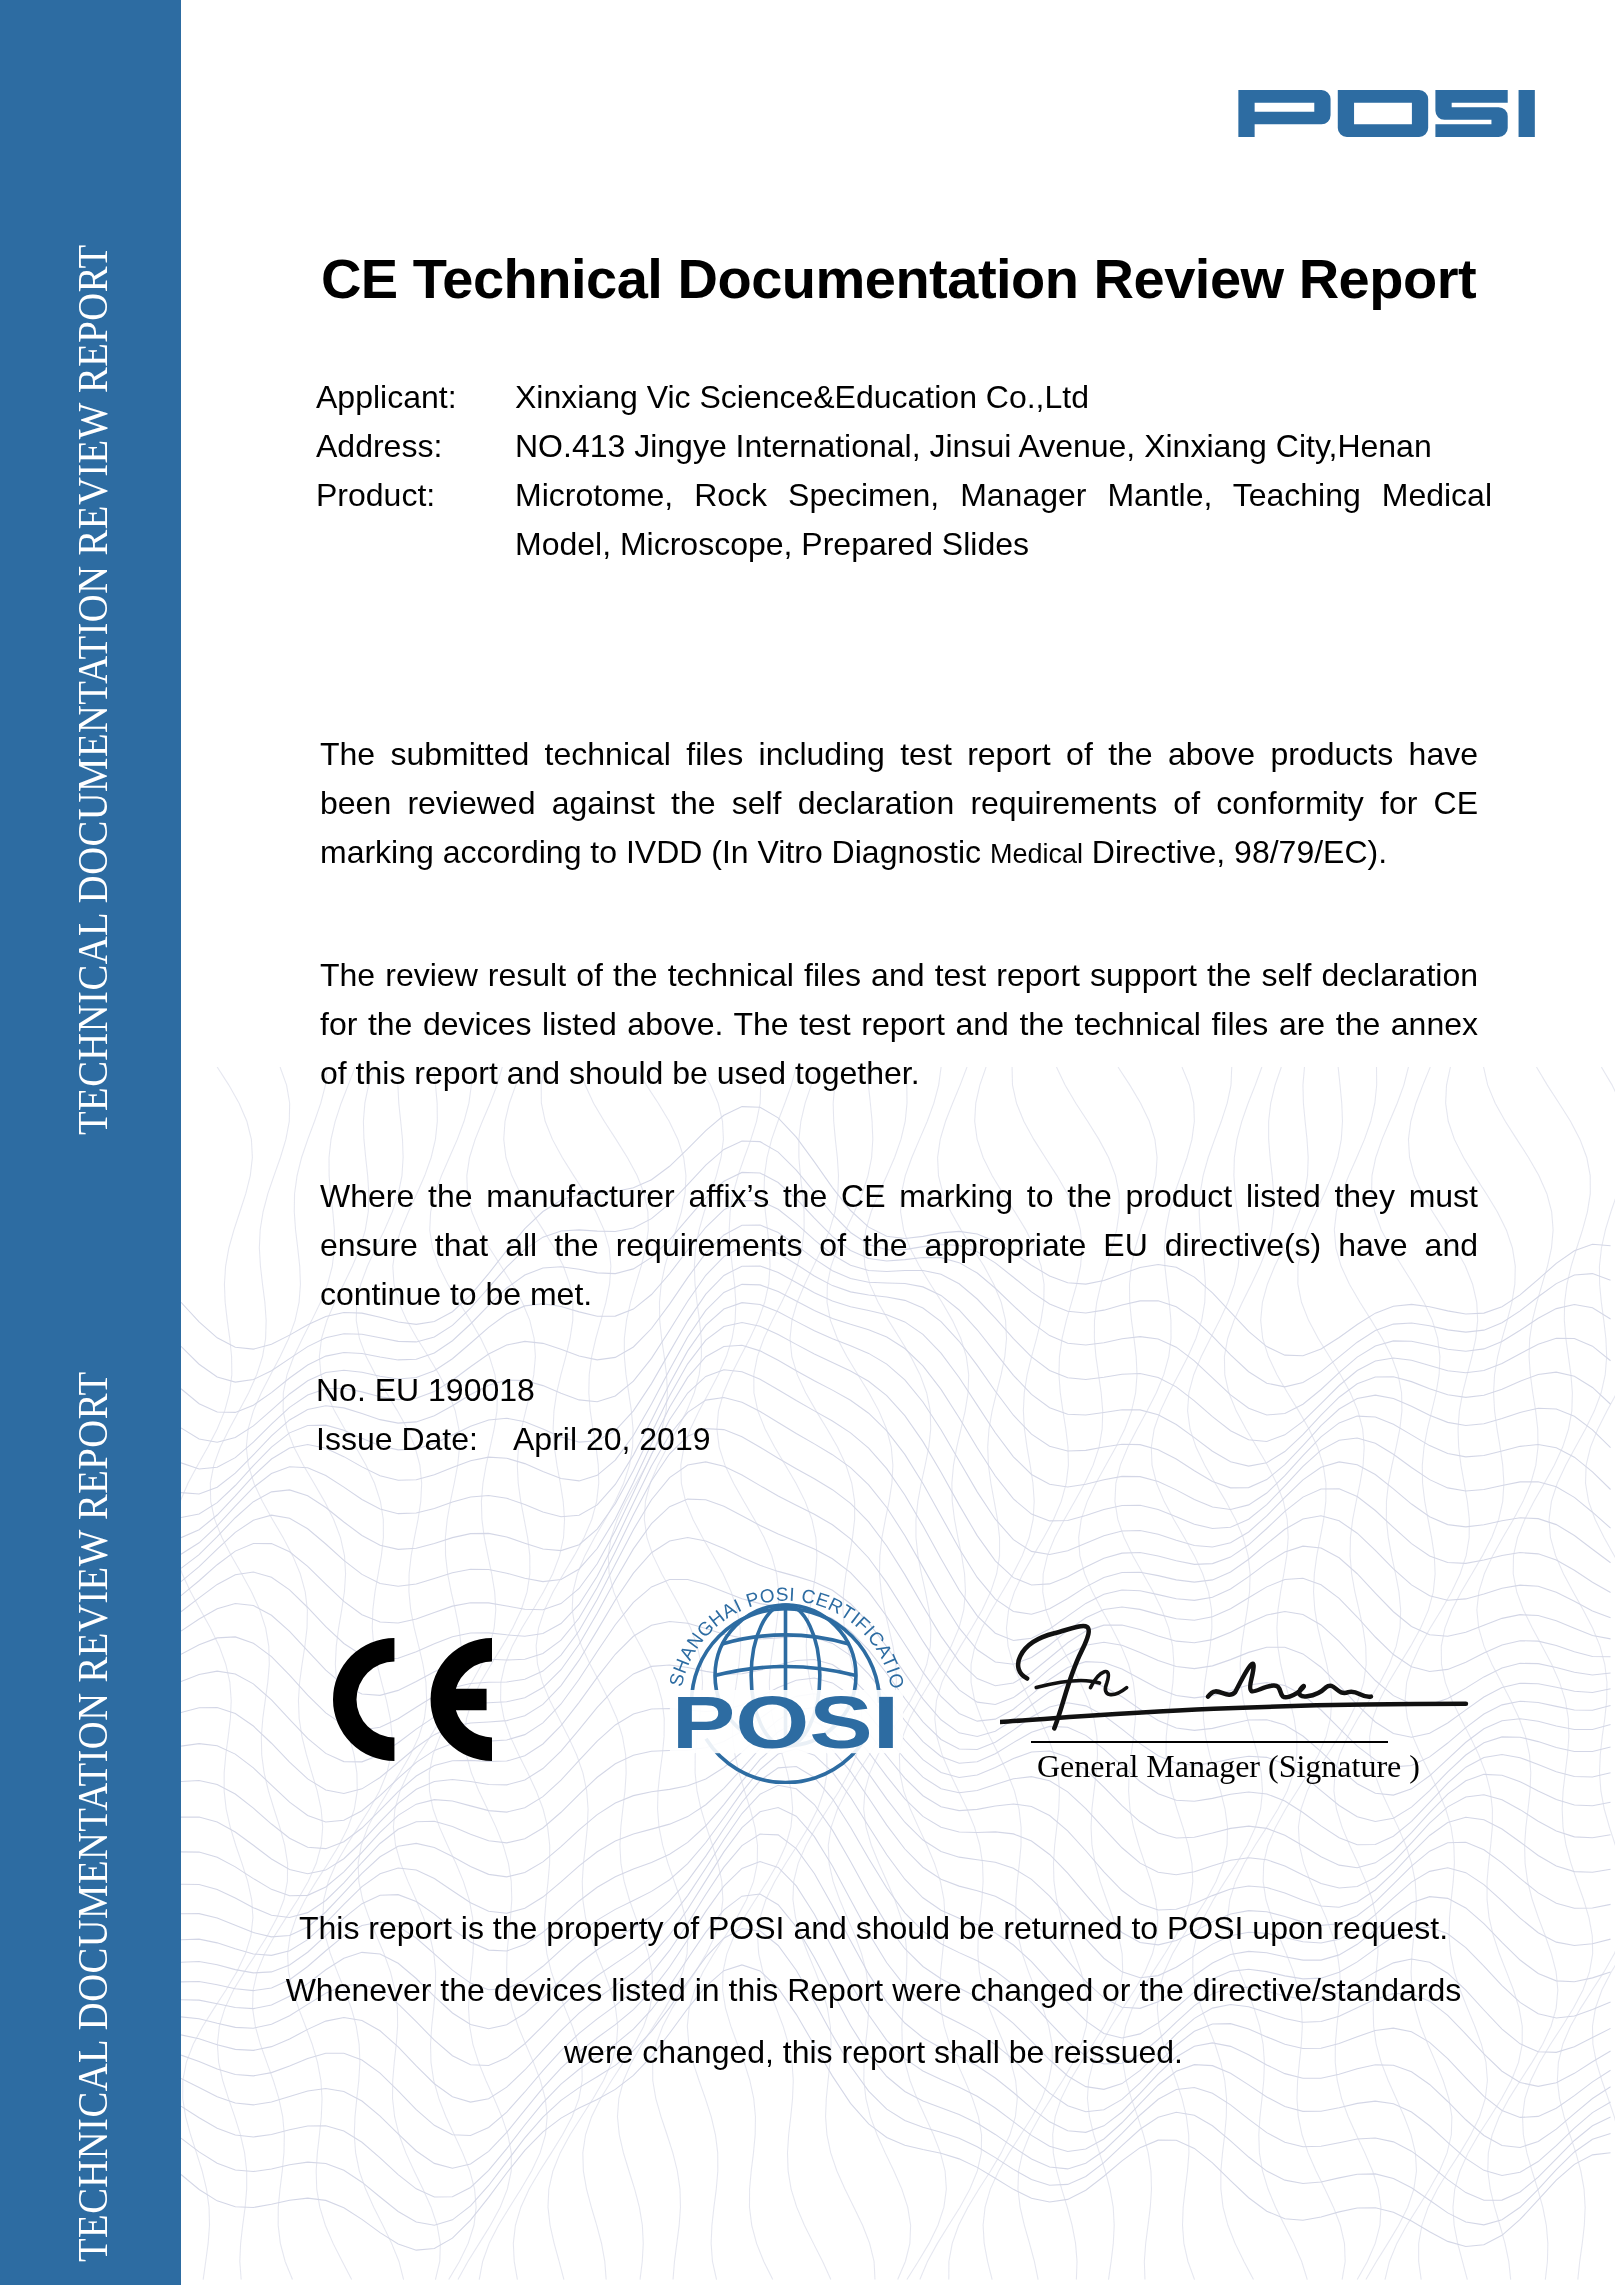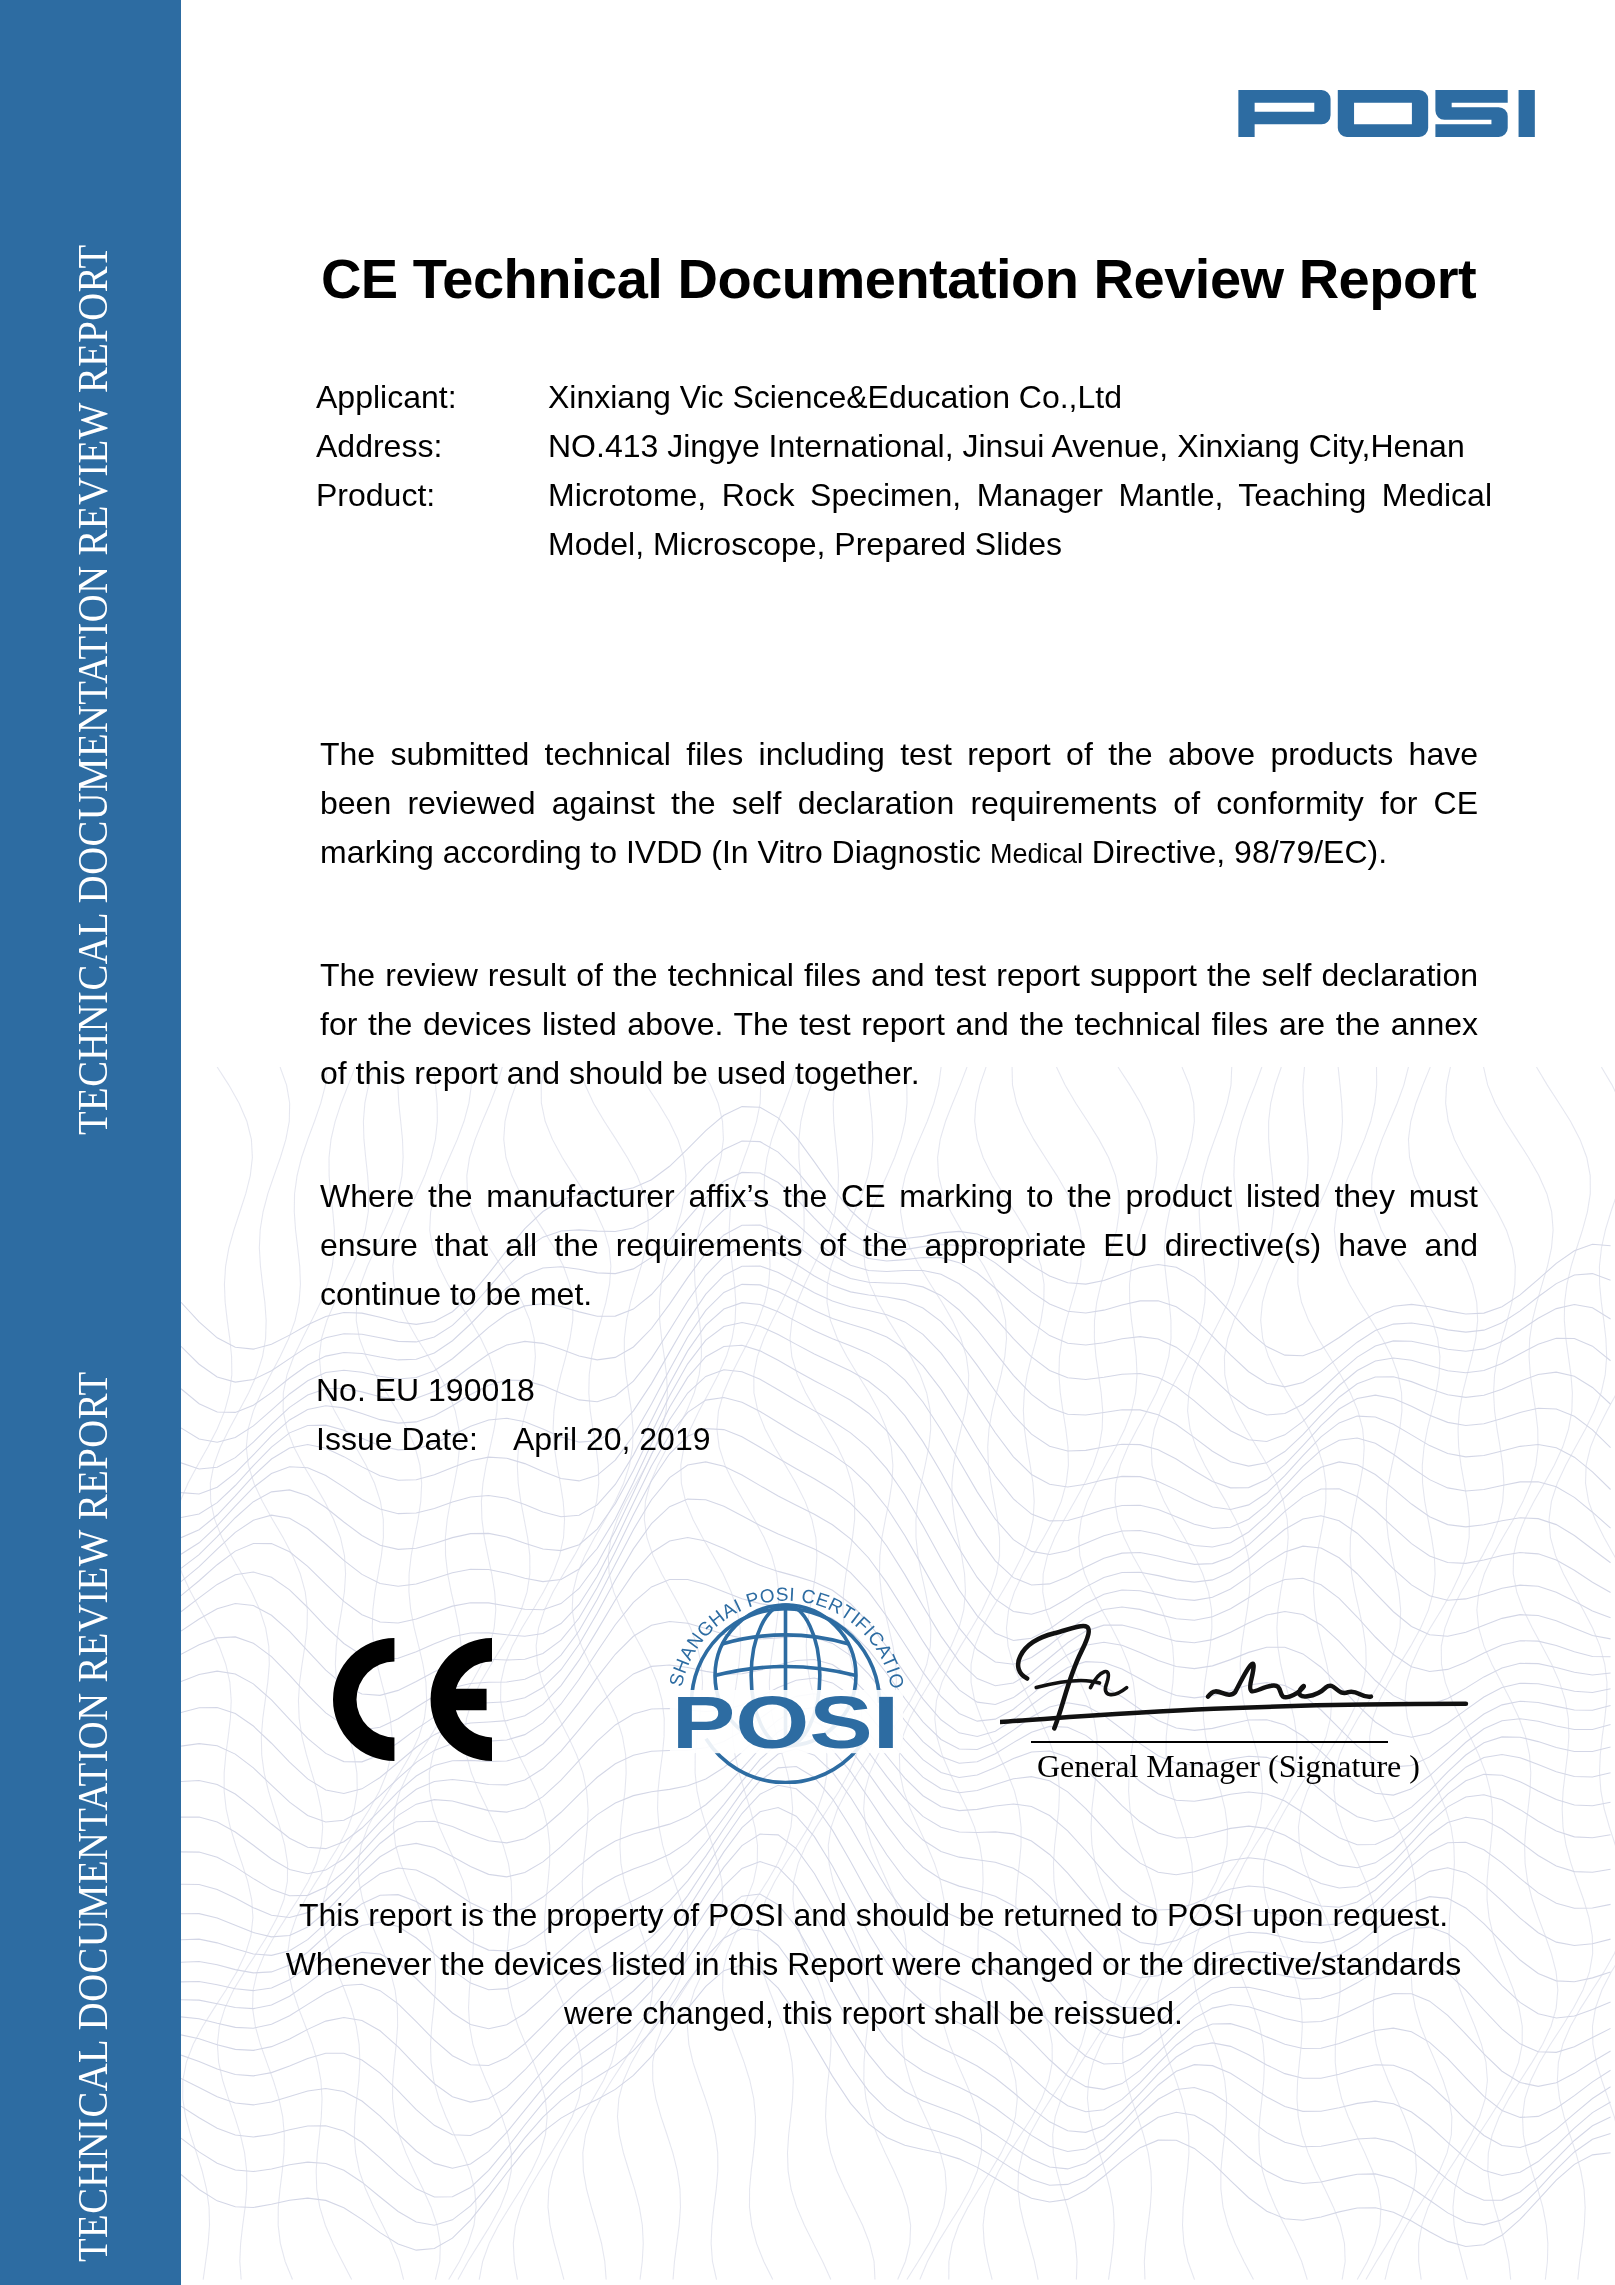--- a/index.html
+++ b/index.html
@@ -9,39 +9,39 @@
   .side-text { position: absolute; left: 90px; color: #fff; font-family: "Liberation Serif", serif;
                font-size: 42px; letter-spacing: 0.5px; white-space: nowrap; transform-origin: 0 0;
                transform: rotate(-90deg) scaleX(0.92); }
   .side-text.t1 { top: 1135px; left: 69px; }
   .side-text.t2 { top: 2262px; left: 69px; }
   .guilloche { position: absolute; left: 181px; top: 1067px; width: 1435px; height: 1218px; }
   .logo-top { position: absolute; left: 1238px; top: 90px; width: 299px; height: 47px; }
   .title { position: absolute; left: 181px; width: 1435px; top: 246px; text-align: center;
            font-size: 56px; font-weight: bold; letter-spacing: -0.5px; }
   .info { position: absolute; left: 316px; top: 373px; width: 1176px; font-size: 32px; line-height: 49px; }
-  .info-row { display: flex; gap: 33px; }
+  .info-row { display: flex; }
   .info-label { width: 199px; flex: none; }
   .info-value { width: 1173px; flex: 1; text-align: justify; text-align-last: left; }
   .info-value.small { font-size: 28px; }
   .para { position: absolute; left: 320px; width: 1158px; font-size: 32px; line-height: 49px;
           text-align: justify; }
   .p1 { top: 730px; } .p2 { top: 951px; } .p3 { top: 1172px; }
   .para .sm { font-size: 27px; }
   .cert-meta { position: absolute; left: 316px; top: 1366px; font-size: 32px; line-height: 49px; }
   .meta-row { display: flex; }
   .ce-mark { position: absolute; left: 333px; top: 1636px; width: 159px; height: 127px; }
   .seal { position: absolute; left: 659px; top: 1558px; width: 253px; height: 226px; }
   .signature { position: absolute; left: 1000px; top: 1615px; width: 475px; height: 118px; }
   .sig-line { position: absolute; left: 1031px; top: 1741px; width: 357px; height: 1.8px; background: #000; }
   .sig-caption { position: absolute; left: 1037px; top: 1748px; font-family: "Liberation Serif", serif;
                  font-size: 32px; }
   .footer { position: absolute; left: 181px; width: 1435px; top: 1891px; text-align: center;
             font-size: 32px; line-height: 49px; }
-  .footer div { margin-left: -50px; }
+  .footer div { margin-left: -50px; margin-top: 13px; }
 </style>
 </head>
 <body>
 
 <div class="sidebar">
   <div class="side-text t1">TECHNICAL DOCUMENTATION REVIEW REPORT</div>
   <div class="side-text t2">TECHNICAL DOCUMENTATION REVIEW REPORT</div>
 </div>
 
 <svg class="guilloche" viewBox="0 0 1586 1346" preserveAspectRatio="none">

